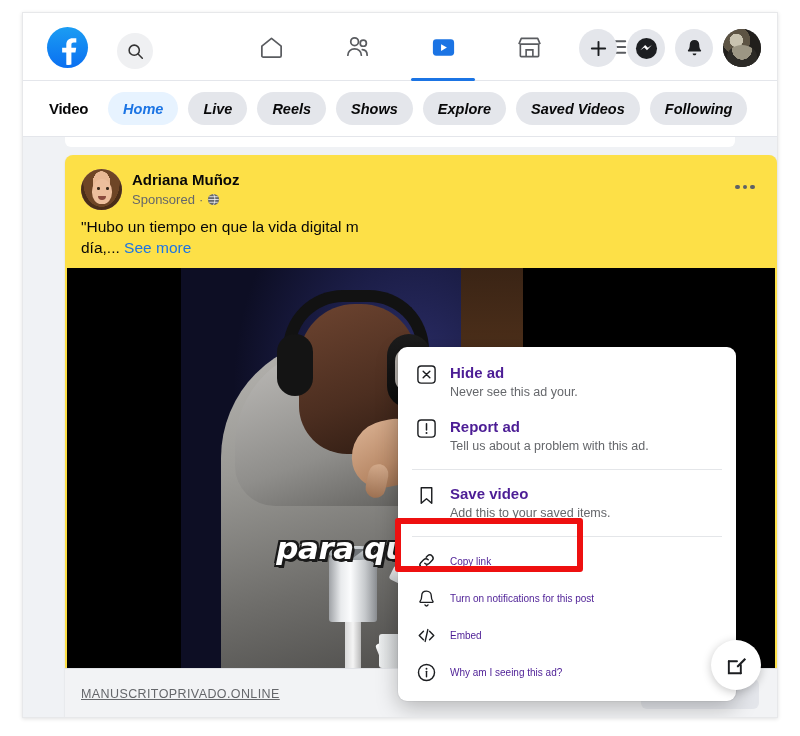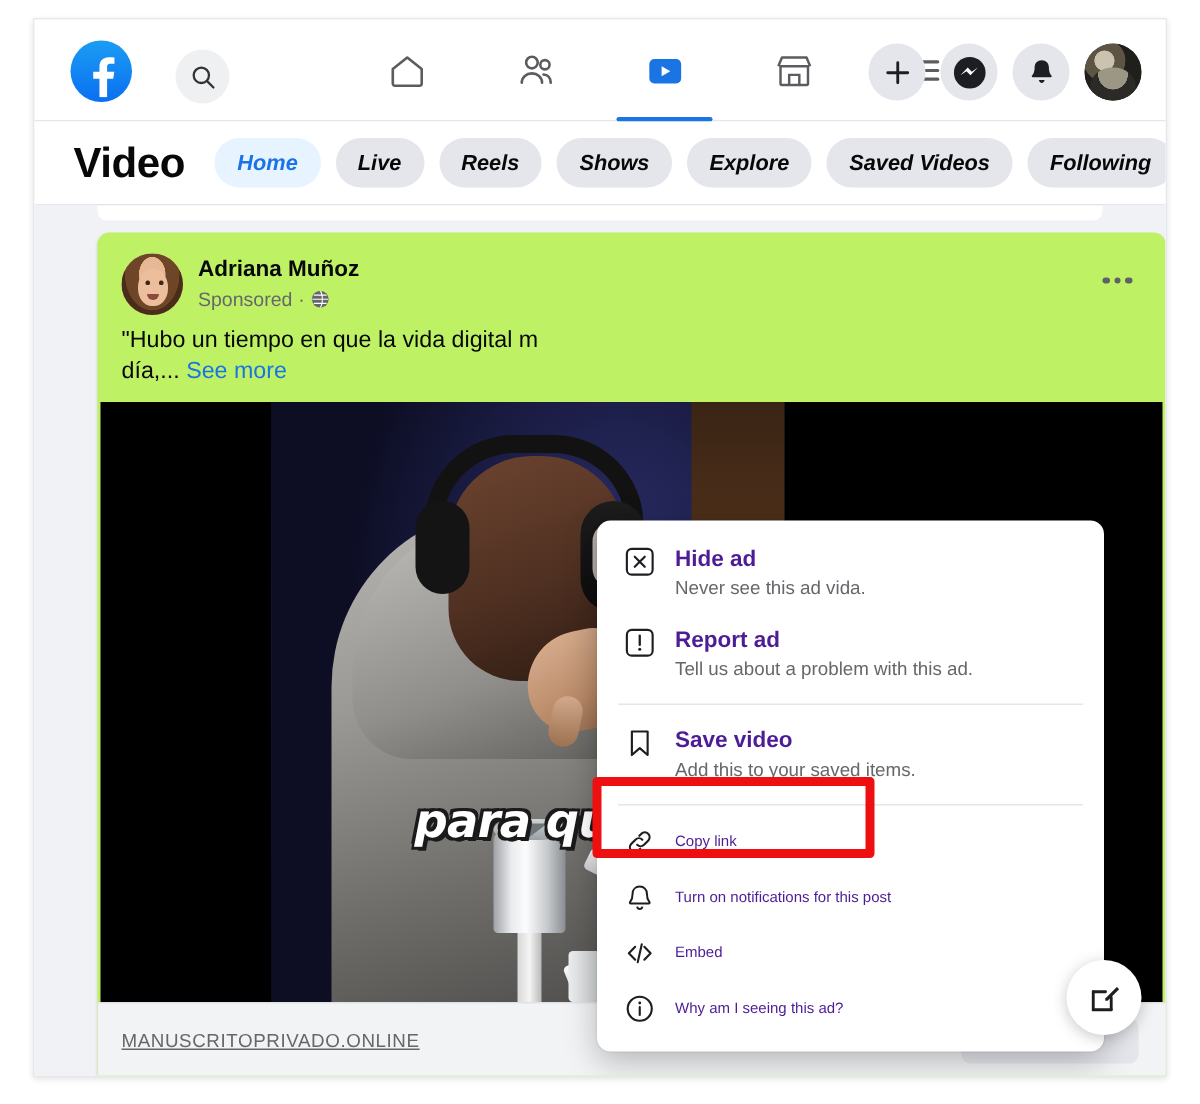--- a/index.html
+++ b/index.html
@@ -85,21 +85,21 @@
   
   .videobar {
     position: relative;
     height: 56px;
     background: #ffffff;
     border-bottom: 1px solid #e4e6eb;
     display: flex; align-items: center;
     padding: 0 16px 0 26px;
   }
   .video-title {
-    font-size: 28px; font-weight: bold; color: #080809;
+    font-size: 15px; font-weight: bold; color: #080809;
     letter-spacing: -0.3px;
     margin-right: 20px;
   }
   .pill {
     height: 33px; padding: 0 15px;
     border-radius: 18px;
     background: #e4e6eb;
     color: #080809;
     font-size: 14.5px; font-weight: bold;
     display: flex; align-items: center; justify-content: center;
@@ -119,21 +119,21 @@
   }
   .feed-peek {
     position: absolute; left: 42px; top: 0;
     width: 670px; height: 10px;
     background: #ffffff;
     border-radius: 0 0 6px 6px;
   }
   .post-card {
     position: absolute; left: 42px; top: 18px;
     width: 712px; height: 570px;
-    background: #bef264;
+    background: #fde047;
     border-radius: 8px 8px 0 0;
     box-shadow: 0 1px 2px rgba(0,0,0,.12);
     overflow: hidden;
   }
   .post-head {
     position: relative;
     padding: 14px 14px 0 16px;
     display: flex; align-items: flex-start;
   }
   .poster-av {
@@ -558,21 +558,21 @@
 
         <div class="mi">
           <div class="mi-ic">
             <svg width="21" height="21" viewBox="0 0 22 22">
               <rect x="2" y="2" width="18" height="18" rx="3.5" fill="none" stroke="#1c1e21" stroke-width="1.5"></rect>
               <path d="M7.5 7.5l7 7M14.5 7.5l-7 7" stroke="#1c1e21" stroke-width="1.5" stroke-linecap="round"></path>
             </svg>
           </div>
           <div class="mi-tx">
             <div class="mi-title">Hide ad</div>
-            <div class="mi-sub">Never see this ad vida.</div>
+            <div class="mi-sub">Never see this ad your.</div>
           </div>
         </div>
 
         <div class="mi">
           <div class="mi-ic">
             <svg width="21" height="21" viewBox="0 0 22 22">
               <rect x="2" y="2" width="18" height="18" rx="3.5" fill="none" stroke="#1c1e21" stroke-width="1.5"></rect>
               <line x1="11" y1="6" x2="11" y2="12.5" stroke="#1c1e21" stroke-width="1.6" stroke-linecap="round"></line>
               <circle cx="11" cy="15.6" r="1.05" fill="#1c1e21"></circle>
             </svg>

